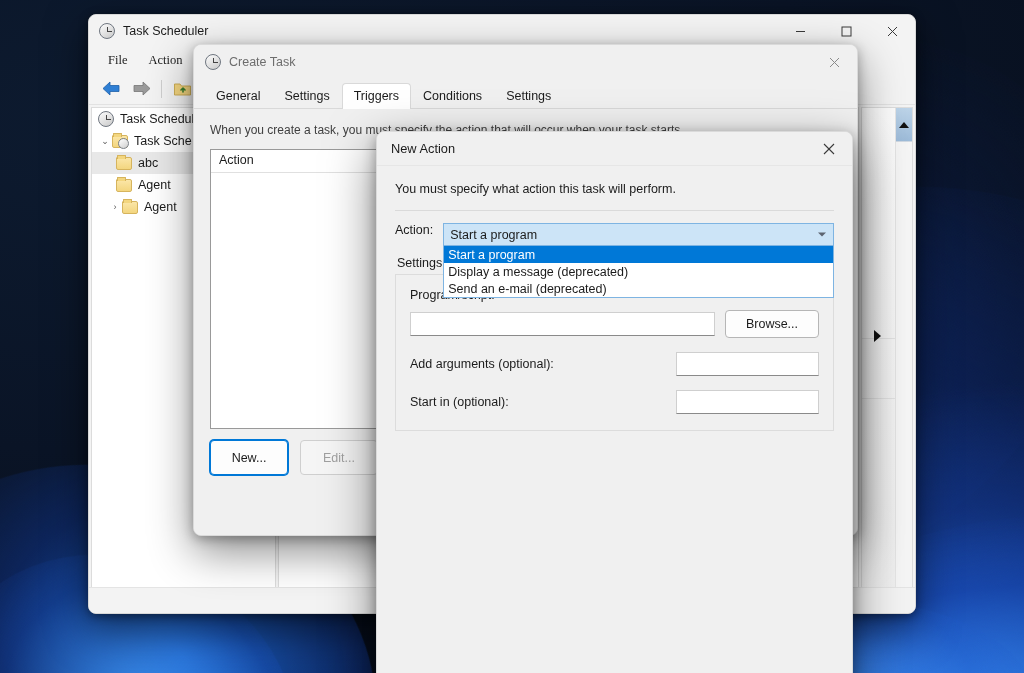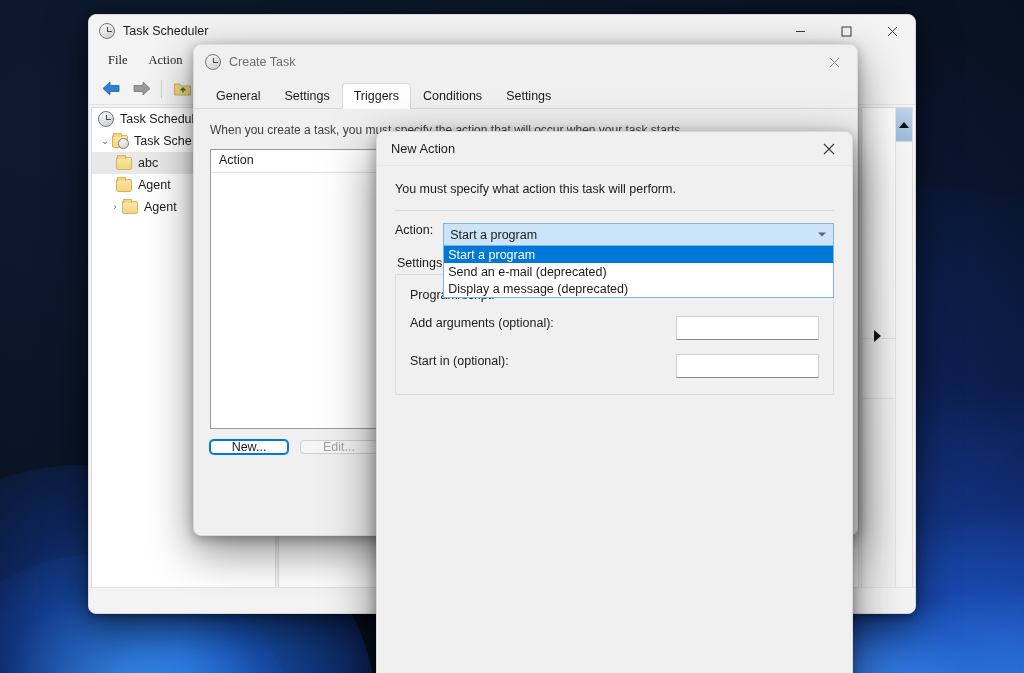--- a/index.html
+++ b/index.html
@@ -312,21 +312,21 @@
     font-size: 12.5px; color: #1b1b1b;
     padding: 3px 8px;
     border-right: 1px solid #e6e6e6;
   }
   .ct-col.c1 { width: 190px; }
   .ct-col.c2 { flex: 1; }
   .ct-buttons {
     display: flex; gap: 12px; margin-top: 11px;
   }
   .btn {
-    min-width: 78px; height: 14px;
+    min-width: 78px; height: 35px;
     background: #fdfdfd;
     border: 1px solid #b6b6b6;
     border-radius: 4px;
     font-size: 12.5px; color: #1b1b1b;
     display: flex; align-items: center; justify-content: center;
     font-family: "Liberation Sans", sans-serif;
   }
   .btn.focus {
     border-color: #0078d7;
     box-shadow: 0 0 0 1px #0078d7;
@@ -410,21 +410,21 @@
     left: 0; right: 0; top: 0; height: 1px; background: #dcdcdc;
   }
   .fld-label { font-size: 12.5px; color: #1b1b1b; }
   .txtfield {
     background: #ffffff;
     border: 1px solid #cfcfcf;
     border-bottom-color: #8a8a8a;
     height: 24px;
   }
   .row-prog { display: flex; align-items: center; gap: 10px; margin-top: 8px; }
-  .row-two { display: flex; align-items: flex-start; margin-top: 14px; }
+  .row-two { display: flex; align-items: center; margin-top: 14px; }
   .row-two .fld-label { width: 282px; }
   .row-two .txtfield { width: 143px; }
   .na-footer {
     position: absolute; left: 0; right: 0; bottom: 0;
     height: 58px;
     background: #22c55e;
     border-top: 1px solid #e4e4e4;
     display: flex; align-items: center; justify-content: flex-end;
     gap: 12px; padding-right: 18px;
   }
@@ -608,29 +608,33 @@
 
     <div class="na-row">
       <span class="na-label">Action:</span>
       <div class="combo-wrap">
         <div class="combo">
           <span>Start a program</span>
           <span class="combo-arrow"></span>
         </div>
         <div class="combo-list">
           <div class="combo-opt sel">Start a program</div>
+          <div class="combo-opt">Display a message (deprecated)</div>
           <div class="combo-opt">Send an e-mail (deprecated)</div>
-          <div class="combo-opt">Display a message (deprecated)</div>
         </div>
       </div>
     </div>
 
     <div class="group-label">Settings</div>
     <div class="group-box">
       <div class="fld-label">Program/script:</div>
+      <div class="row-prog">
+        <input class="txtfield" style="flex: 1 1 0%;" value="">
+        <div class="btn" style="min-width:94px;height:28px;">Browse...</div>
+      </div>
 
       <div class="row-two">
         <span class="fld-label">Add arguments (optional):</span>
         <input class="txtfield" value="" style="">
       </div>
 
       <div class="row-two">
         <span class="fld-label">Start in (optional):</span>
         <input class="txtfield" value="" style="">
       </div>

